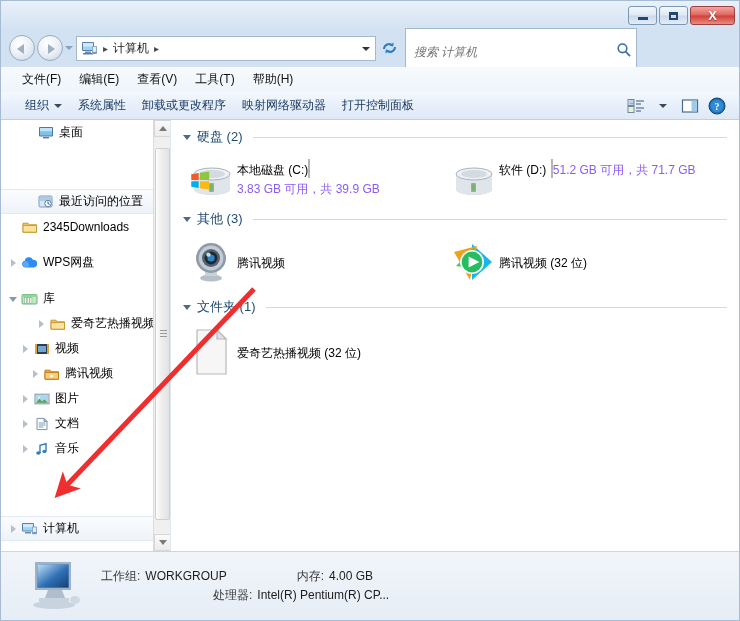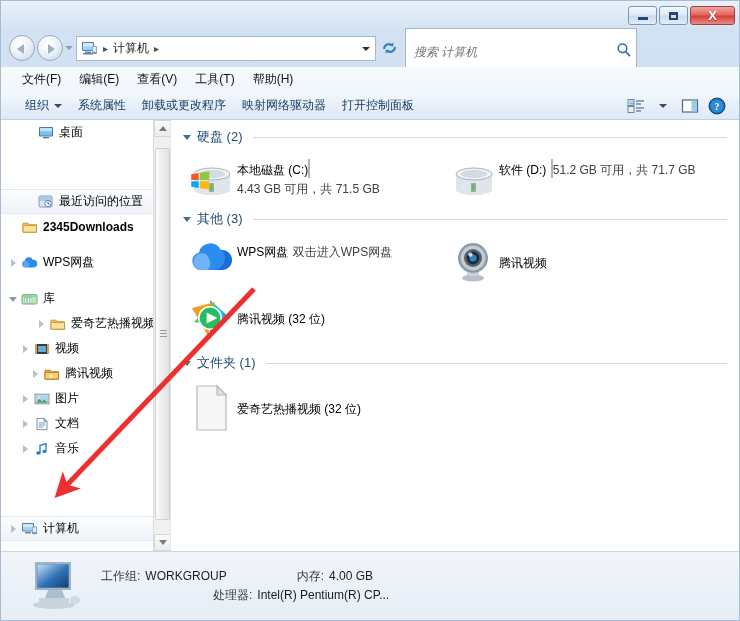--- a/index.html
+++ b/index.html
@@ -284,21 +284,21 @@
   .cell-icon {
     width: 52px; flex: 0 0 auto; display: flex;
     align-items: center; justify-content: center;
   }
   .cell-body { flex: 1; padding-top: 2px; min-width: 0; }
   .cell-title {
     font-size: 12px; color: #000; white-space: nowrap;
     overflow: hidden; text-overflow: ellipsis;
   }
   .cell-sub {
-    font-size: 12px; color: #404040; white-space: nowrap; margin-top: 2px;
+    font-size: 12px; color: #8b5cf6; white-space: nowrap; margin-top: 2px;
   }
   .meter {
     width: 175px; height: 15px; margin-top: 4px;
     background: #ffffff; border: 1px solid #b5b5b5;
     overflow: hidden;
   }
   .meter-fill { height: 100%; }
   .meter-fill.blue {
     background: linear-gradient(180deg, #22b4e8 0%, #0fa3dd 38%, #0b7bb5 62%, #0a6fa6 100%);
   }
@@ -463,21 +463,21 @@
             <rect x="1" y="1" width="13" height="11" rx="1.2" fill="#d8e6f2" stroke="#7f9cba"></rect>
             <rect x="2" y="2" width="11" height="4" fill="#a9cde8"></rect>
             <circle cx="10" cy="8.6" r="3.2" fill="#ffffff" stroke="#5f7f9f"></circle>
             <line x1="10" y1="8.6" x2="10" y2="6.6" stroke="#33506c" stroke-width="1"></line>
             <line x1="10" y1="8.6" x2="11.6" y2="9.4" stroke="#33506c" stroke-width="1"></line>
           </svg>
         </span>
         <span class="tree-label">最近访问的位置</span>
       </div>
 
-      <div class="tree-item" style="font-weight:bold;">
+      <div class="tree-item" style="">
         <span class="tree-twisty"></span>
         <span class="tree-icon">
           <svg width="16" height="14" viewBox="0 0 16 14">
             <path d="M1 3.2 h5 l1.4 1.6 h7.1 v7.4 h-13.5 z" fill="#f4c96a" stroke="#c79a32"></path>
             <path d="M1 5.4 h13.5 v6.8 h-13.5 z" fill="#fbe2a0" stroke="#c79a32"></path>
           </svg>
         </span>
         <span class="tree-label">2345Downloads</span>
       </div>
 
@@ -655,21 +655,21 @@
                 <path d="M2 18 H14 V29 L2 27 Z" fill="#00aeef"></path>
                 <path d="M16 18 H31 V31.6 L16 29.4 Z" fill="#fdb913"></path>
               </g>
             </svg>
           </span>
           <span class="cell-body">
             <span class="cell-title">本地磁盘 (C:)</span>
             <span class="meter">
               <span class="meter-fill blue" style="width:89%"></span>
             </span>
-            <span class="cell-sub">4.43 GB 可用，共 71.5 GB</span>
+            <span class="cell-sub">3.83 GB 可用，共 39.9 GB</span>
           </span>
         </div>
 
         <div class="cell">
           <span class="cell-icon">
             <svg width="48" height="40" viewBox="0 0 48 40">
               <ellipse cx="25" cy="31" rx="18" ry="6" fill="#c3ccd4"></ellipse>
               <path d="M7 16 h36 v15 a18 6 0 0 1 -36 0 z" fill="#dfe5ea"></path>
               <ellipse cx="25" cy="16" rx="18" ry="6" fill="#eef2f5" stroke="#a8b3bd"></ellipse>
               <ellipse cx="25" cy="16" rx="13" ry="4" fill="#d3dae0"></ellipse>
@@ -688,33 +688,20 @@
       </div>
 
       <div class="group-head" style="margin-top:2px;">
         <span class="group-twisty"></span>
         <span class="group-title">其他 (3)</span>
         <span class="group-rule"></span>
       </div>
 
       <div class="grid">
 
-        <div class="cell">
-          <span class="cell-icon">
-            <svg width="46" height="38" viewBox="0 0 46 38">
-              <path d="M12 30 a9 9 0 0 1 -1 -17.6 a11.5 11.5 0 0 1 21.6 -2.6 a9.6 9.6 0 0 1 1.8 20.2 z" fill="#2d8cf0"></path>
-              <path d="M33.8 10.2 a9.6 9.6 0 0 1 0.6 19.8 h-8 a12 12 0 0 0 7.4 -19.8 z" fill="#1a6fd4"></path>
-              <path d="M10.6 30 a9 9 0 0 1 3.2 -17 c4 0 6.8 3.1 7.4 6.3 a8.6 8.6 0 0 1 -1.8 10.7 z" fill="#6db4f8"></path>
-            </svg>
-          </span>
-          <span class="cell-body">
-            <span class="cell-title">WPS网盘</span>
-            <span class="cell-sub">双击进入WPS网盘</span>
-          </span>
-        </div>
 
         <div class="cell vcenter">
           <span class="cell-icon">
             <svg width="46" height="44" viewBox="0 0 46 44">
               <ellipse cx="23" cy="38" rx="11" ry="3.6" fill="#b7c0c9"></ellipse>
               <rect x="17" y="30" width="12" height="6" rx="2" fill="#c9d2da"></rect>
               <circle cx="23" cy="18" r="15" fill="#8e9aa6"></circle>
               <circle cx="23" cy="18" r="12.4" fill="#c2ccd6"></circle>
               <circle cx="23" cy="18" r="9" fill="#56616d"></circle>
               <circle cx="23" cy="18" r="6.4" fill="#1c2a38"></circle>

